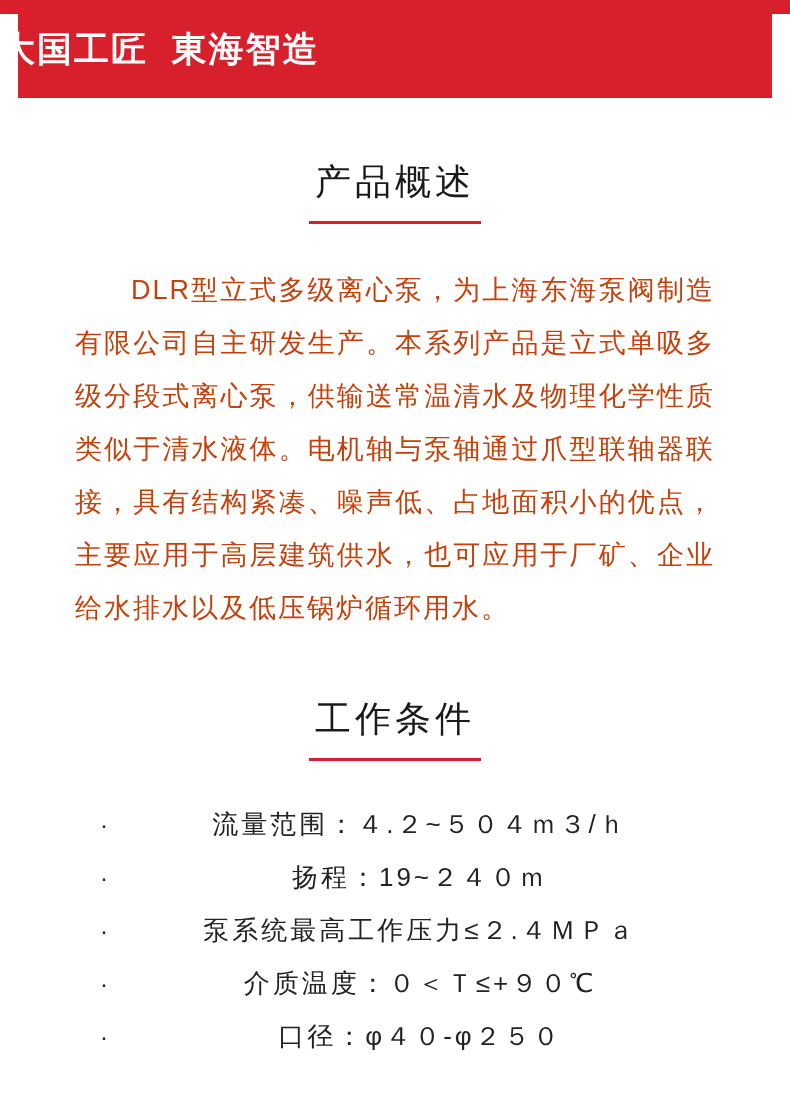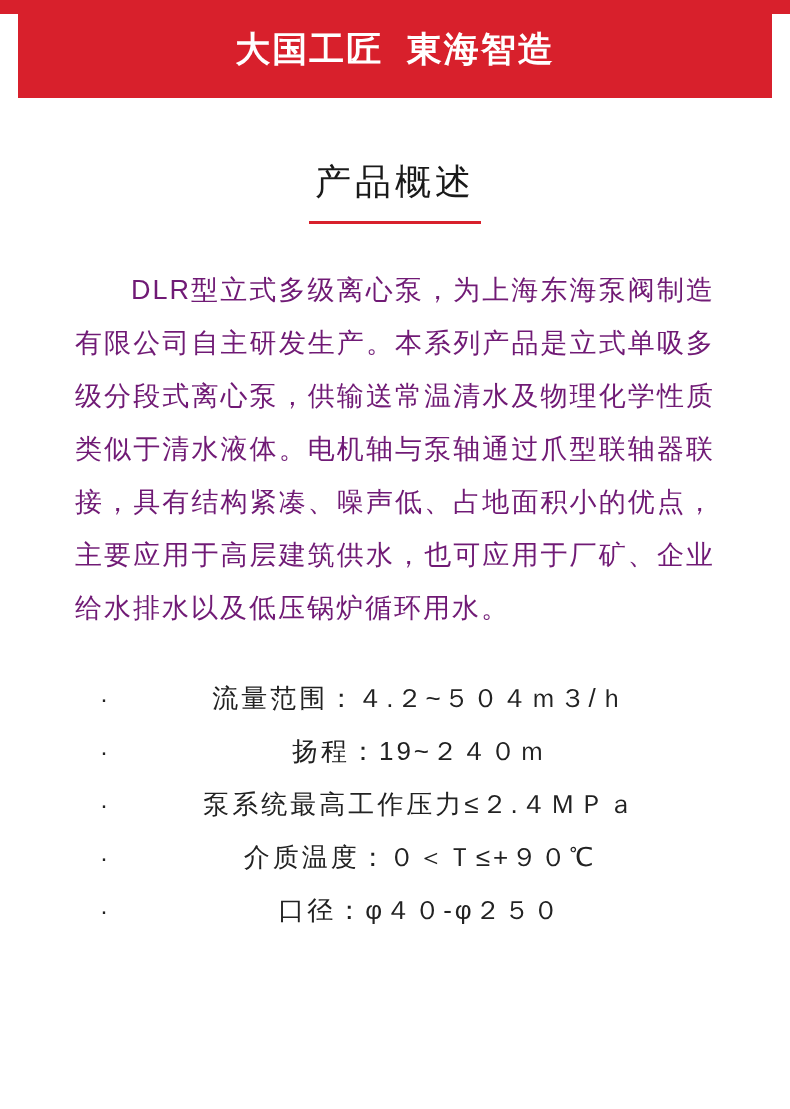--- a/index.html
+++ b/index.html
@@ -32,21 +32,21 @@
     align-items: center;
     justify-content: center;
     overflow: hidden;
   }
   .banner-inner {
     position: relative;
     width: 790px;
     height: 70px;
     display: flex;
     align-items: center;
-    justify-content: center;
+    justify-content: flex-start;
   }
   .banner-white-left {
     position: absolute;
     left: 0;
     top: 0;
     width: 18px;
     height: 98px;
     background: #ffffff;
   }
   .banner-white-right {
@@ -90,21 +90,21 @@
     background: #d8202c;
     margin: 18px auto 0 auto;
   }
 
   
   .overview-body {
     margin: 40px auto 0 auto;
     width: 640px;
     font-size: 27px;
     line-height: 53px;
-    color: #701a75;
+    color: #c2410c;
     text-align: justify;
     text-justify: inter-ideograph;
     letter-spacing: 2px;
     text-indent: 56px;
   }
 
   
   .conditions {
     margin: 42px auto 0 auto;
     width: 650px;
@@ -148,20 +148,24 @@
 
   <div class="section">
     <div class="section-title-wrap">
       <div class="section-title">产品概述</div>
       <div class="title-underline"></div>
     </div>
     <div class="overview-body">DLR型立式多级离心泵，为上海东海泵阀制造有限公司自主研发生产。本系列产品是立式单吸多级分段式离心泵，供输送常温清水及物理化学性质类似于清水液体。电机轴与泵轴通过爪型联轴器联接，具有结构紧凑、噪声低、占地面积小的优点，主要应用于高层建筑供水，也可应用于厂矿、企业给水排水以及低压锅炉循环用水。</div>
   </div>
 
   <div class="section">
+    <div class="section-title-wrap">
+      <div class="section-title">工作条件</div>
+      <div class="title-underline"></div>
+    </div>
     <div class="conditions">
       <div class="cond-item">
         <span class="cond-bullet">·</span>
         <span class="cond-text">流量范围：４.２~５０４ｍ３/ｈ</span>
       </div>
       <div class="cond-item">
         <span class="cond-bullet">·</span>
         <span class="cond-text">扬程：19~２４０ｍ</span>
       </div>
       <div class="cond-item">

